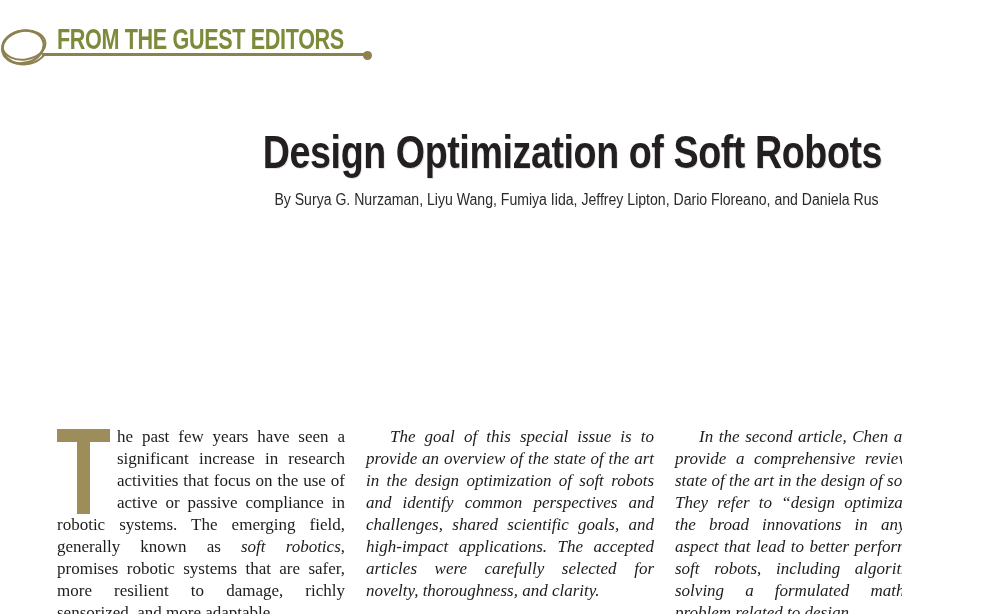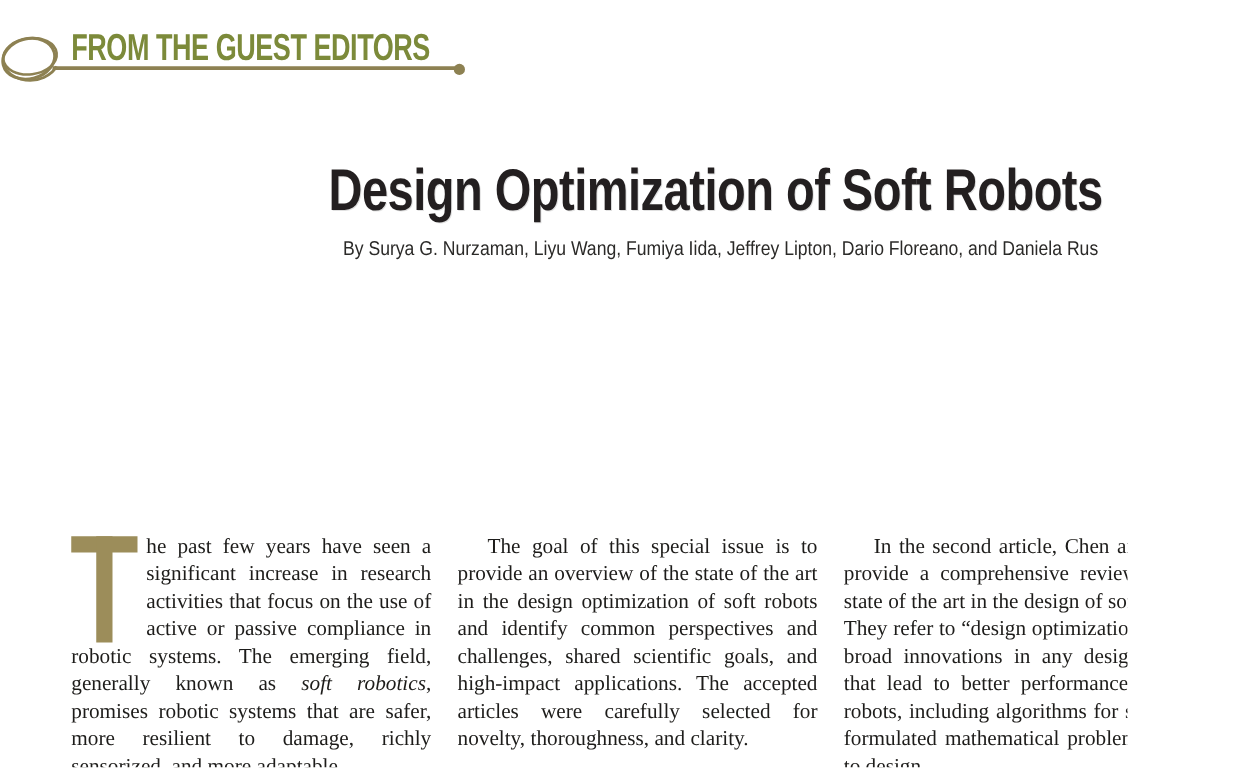--- a/index.html
+++ b/index.html
@@ -76,21 +76,21 @@
   }
   .col {
     width: 288px;
     font-family: "Liberation Serif", serif;
     font-size: 17px;
     line-height: 22px;
     color: #1d1c1a;
     text-align: justify;
   }
   .col p { margin: 0; }
-  .col.indented p { text-indent: 24px; }
+  .col.indented p { text-indent: 24px; font-style: italic; }
   .italic { font-style: italic; }
 
   
   .drop-cap {
     position: relative;
     float: left;
     width: 53px; height: 85px;
     margin: 3px 7px 0 0;
   }
   .dc-bar {

